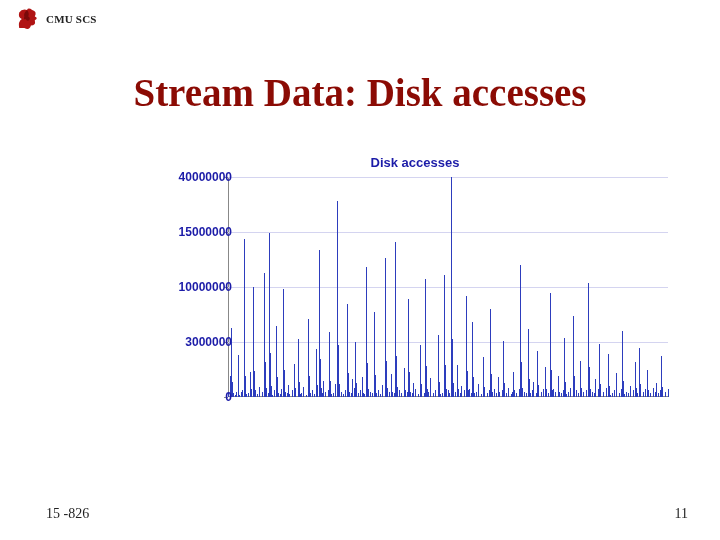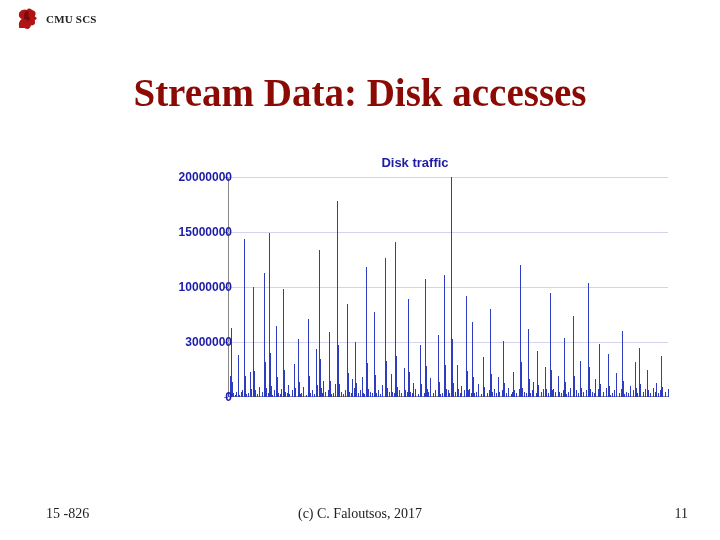--- a/index.html
+++ b/index.html
@@ -156,21 +156,21 @@
         <path d="M50 15 Q60 25 55 40 Q65 45 58 55 Q50 60 45 50 Q35 55 40 40 Q35 30 50 15 Z" fill="#7a0a0a"></path>
       </svg>
     </span>
     <span class="header-label">CMU SCS</span>
   </div>
 
   <div class="title">Stream Data: Disk accesses</div>
 
 
   <div class="chart">
-    <div class="chart-title">Disk traffic</div>
+    <div class="chart-title">Disk accesses</div>
     <div class="plot" id="plot">
       <div class="axis-y"></div>
       <div class="axis-x"></div>
     <div class="ytick-mark" style="top: 220px;"></div>
         <div class="gridline" style="top: 165px;"></div>
         <div class="ytick-mark" style="top: 165px;"></div>
         <div class="gridline" style="top: 110px;"></div>
         <div class="ytick-mark" style="top: 110px;"></div>
         <div class="gridline" style="top: 55px;"></div>
         <div class="ytick-mark" style="top: 55px;"></div>
@@ -449,21 +449,20 @@
         <div class="spike" style="left: 432.364px; height: 6.6px;"></div>
         <div class="spike" style="left: 433.319px; height: 40.7px;"></div>
         <div class="spike" style="left: 434.273px; height: 9.9px;"></div>
         <div class="spike" style="left: 437.137px; height: 5.5px;"></div>
         <div class="spike" style="left: 440px; height: 7.7px;"></div>
       </div>
   <div class="ytick-label" style="top: 242px;">0</div>
       <div class="ytick-label" style="top: 187px;">3000000</div>
       <div class="ytick-label" style="top: 132px;">10000000</div>
       <div class="ytick-label" style="top: 77px;">15000000</div>
-      <div class="ytick-label" style="top: 22px;">20000000</div>
+      <div class="ytick-label" style="top: 22px;">40000000</div>
     </div>
 
 
   <div class="course">15 -826</div>
-  <div class="credit">(c) C. Faloutsos, 2017</div>
   <div class="pagenum">11</div>
 
 </div>
 
 </body></html>

